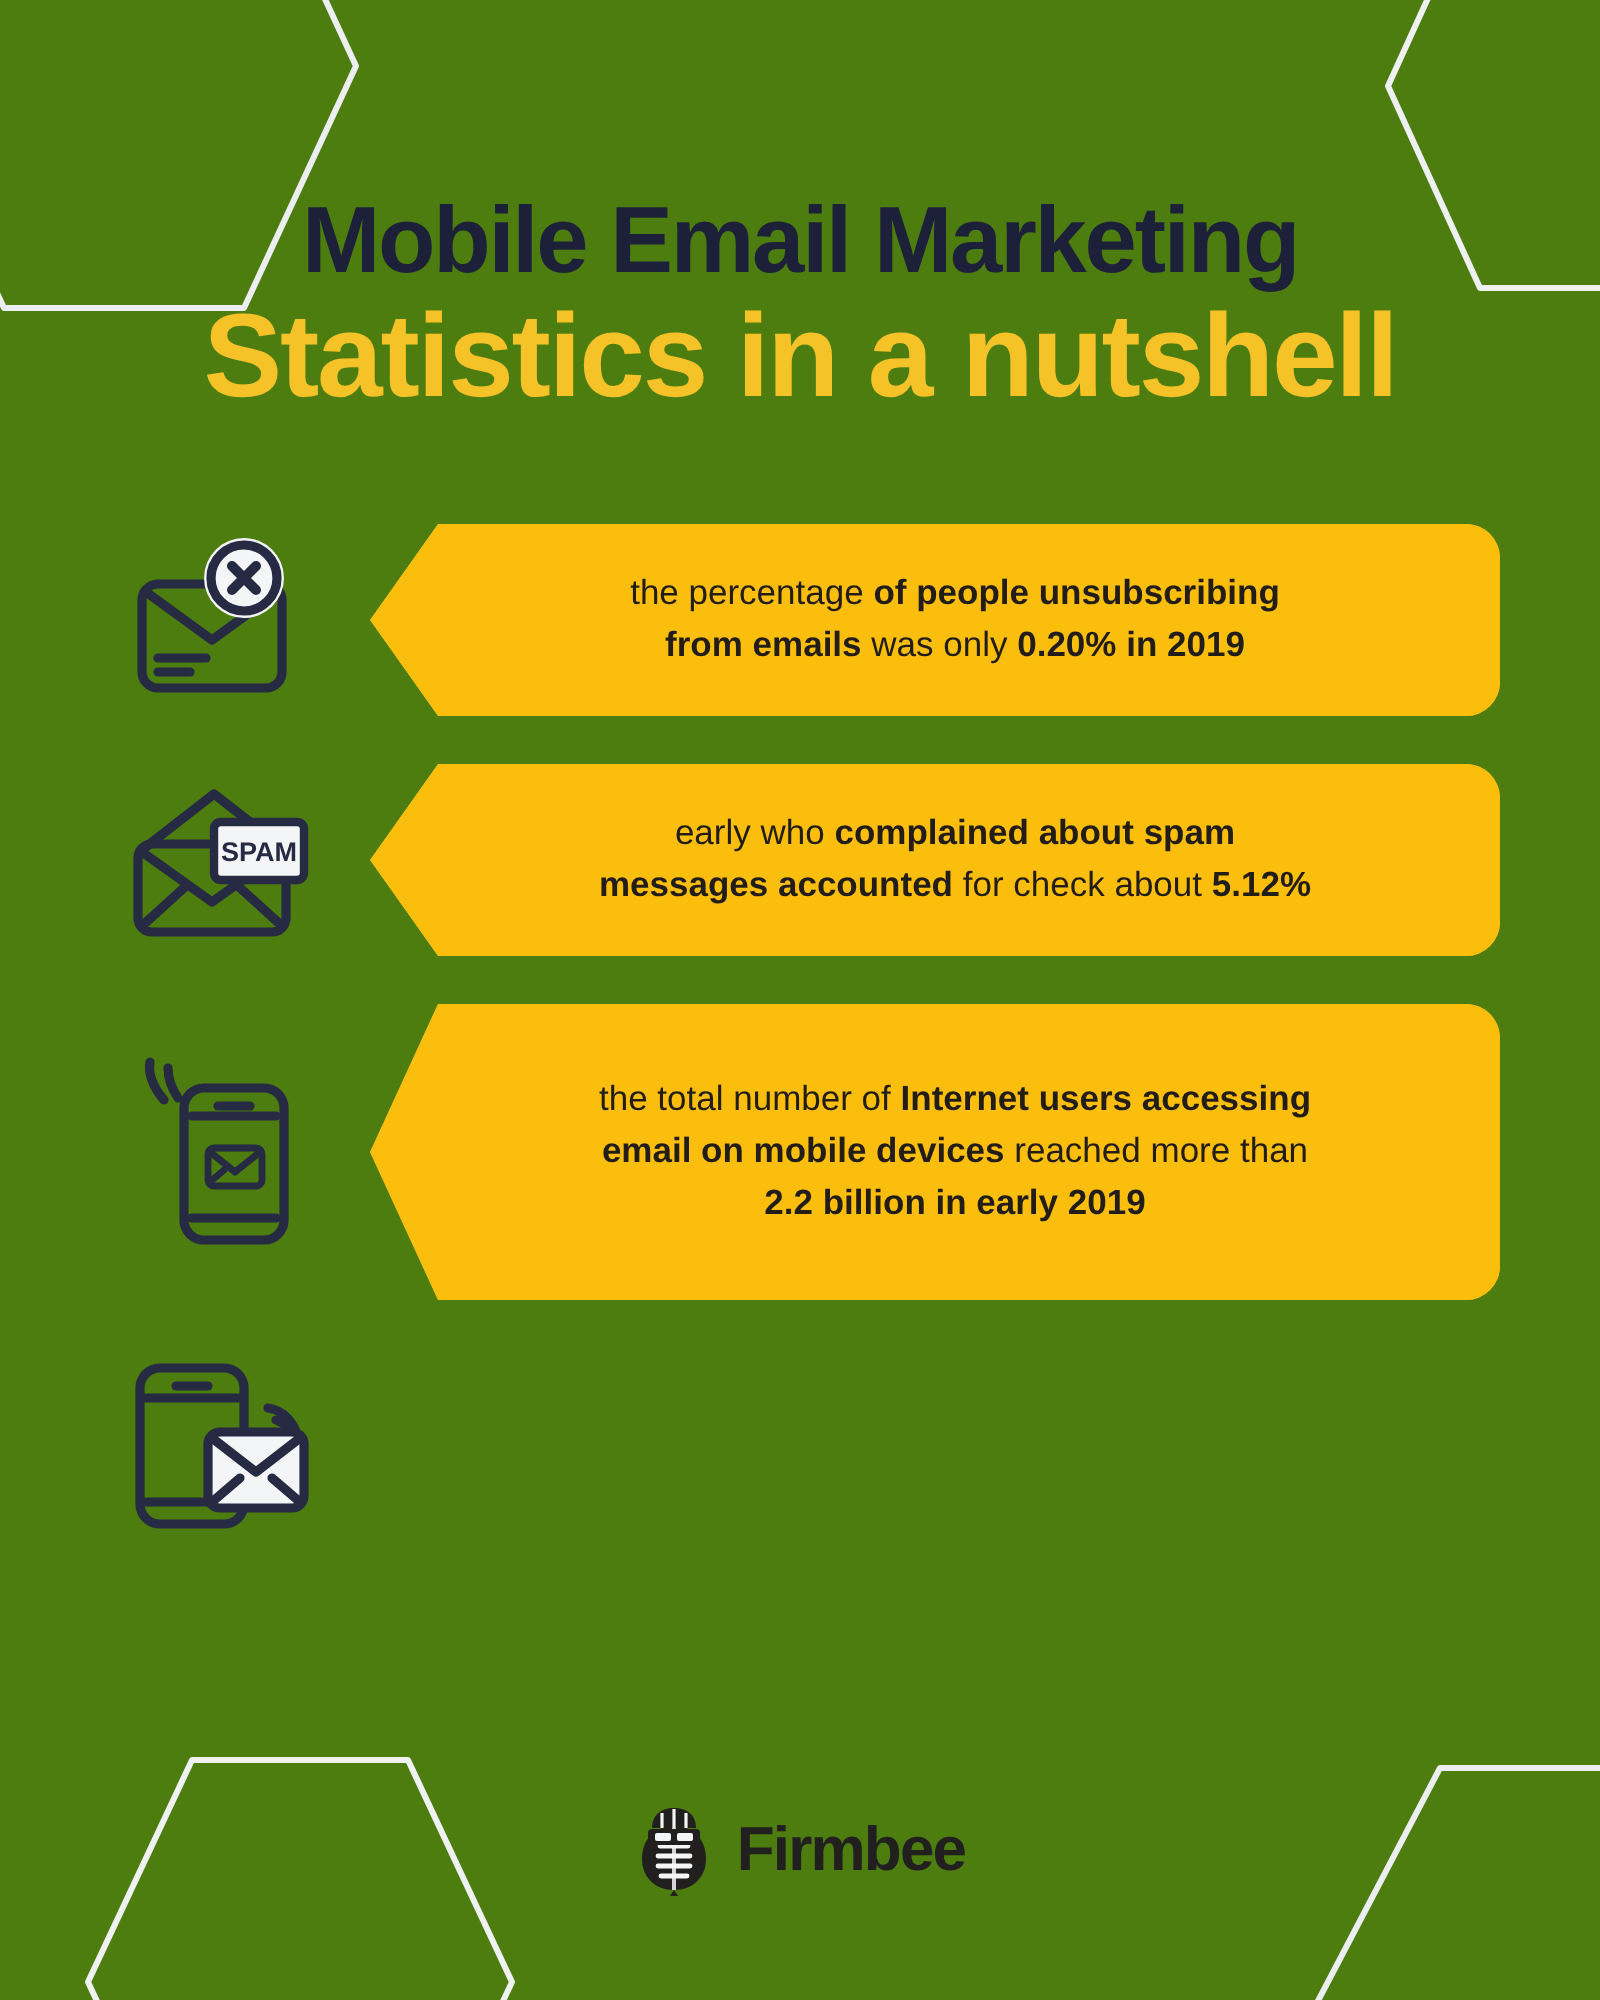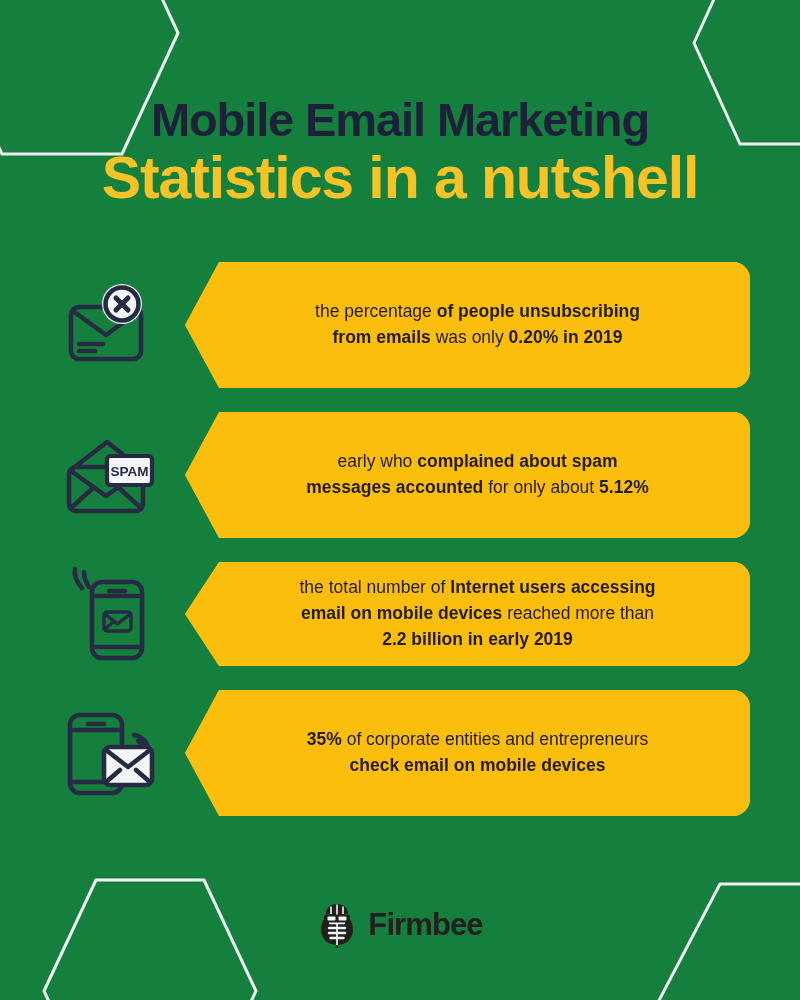--- a/index.html
+++ b/index.html
@@ -7,21 +7,21 @@
   html, body {
     width:800px; height:1000px;
     background:#f4f5f7;
     font-family:"Liberation Sans", sans-serif;
     overflow:hidden;
   }
 
   #page {
     position:relative;
     width:800px; height:1000px;
-    background:#15803d;
+    background:#4d7c0f;
     overflow:hidden;
   }
   .hex-outline {
     position:absolute;
     pointer-events:none;
   }
   .hex-outline svg { display:block; }
 
   
   .header {
@@ -50,24 +50,24 @@
   
   .stats {
     position:absolute;
     left:0; top:262px;
     width:800px;
   }
   .stat-row {
     position:relative;
     display:flex;
     align-items:center;
-    height:126px;
+    height:96px;
     margin-bottom:24px;
   }
-  .stat-row.tall { height:104px; }
+  .stat-row.tall { height:148px; }
 
   .icon-cell {
     width:185px;
     min-width:185px;
     display:flex;
     align-items:center;
     justify-content:center;
     padding-left:32px;
   }
   .icon-cell svg { display:block; }
@@ -199,21 +199,21 @@
               <path d="M78 74 L56 54"></path>
             </g>
             <rect x="44" y="22" width="45" height="29" rx="3.5" fill="#f4f5f7" stroke="#262a42" stroke-width="4.2"></rect>
             <text x="66.5" y="41.5" text-anchor="middle" font-family="Liberation Sans, sans-serif" font-size="13.5" font-weight="bold" fill="#262a42">SPAM</text>
           </svg>
         </span>
       </div>
       <div class="banner">
         <div class="banner-inner"></div>
         <div class="banner-text">
-          <span>early who </span><b>complained about spam messages accounted </b><span>for only about </span><b>5.12%</b>
+          <span>early who </span><b>complained about spam messages accounted </b><span>for check about </span><b>5.12%</b>
         </div>
       </div>
     </div>
 
     <div class="stat-row tall">
       <div class="icon-cell">
         <span>
           <svg width="86" height="96" viewBox="0 0 86 96">
             <g fill="none" stroke="#262a42" stroke-width="4.6" stroke-linecap="round" stroke-linejoin="round">
               <rect x="26" y="16" width="50" height="76" rx="10"></rect>
@@ -255,26 +255,20 @@
               <rect x="42" y="40" width="48" height="38" rx="6" fill="#f4f5f7" stroke="#262a42" stroke-width="4.6" stroke-linejoin="round"></rect>
               <g fill="none" stroke="#262a42" stroke-width="4.6" stroke-linecap="round" stroke-linejoin="round">
                 <path d="M44 43 L66 60 L88 43"></path>
                 <path d="M44 75 L58 63"></path>
                 <path d="M88 75 L74 63"></path>
               </g>
             </g>
           </svg>
         </span>
       </div>
-      <div class="banner">
-        <div class="banner-inner"></div>
-        <div class="banner-text">
-          <b>35%</b><span> of corporate entities and entrepreneurs </span><b>check email on mobile devices</b>
-        </div>
-      </div>
     </div>
 
   </div>
 
   <div class="footer">
     <span class="logo-mark">
       <svg width="40" height="46" viewBox="0 0 40 46">
 
         <path d="M20 11 C30.5 11 36 18.5 36 27.5 C36 36.5 29.5 43 20 43
                  C10.5 43 4 36.5 4 27.5 C4 18.5 9.5 11 20 11 Z" fill="#22201f"></path>

